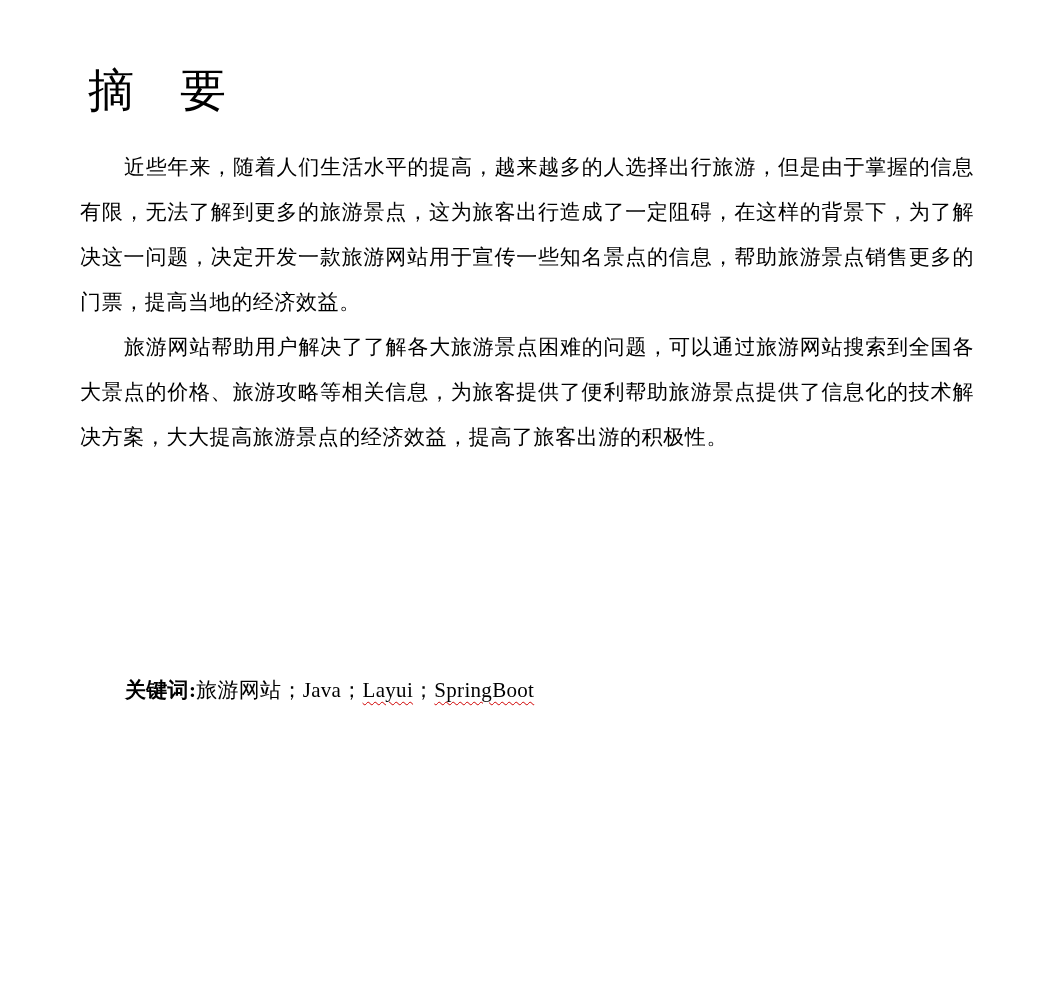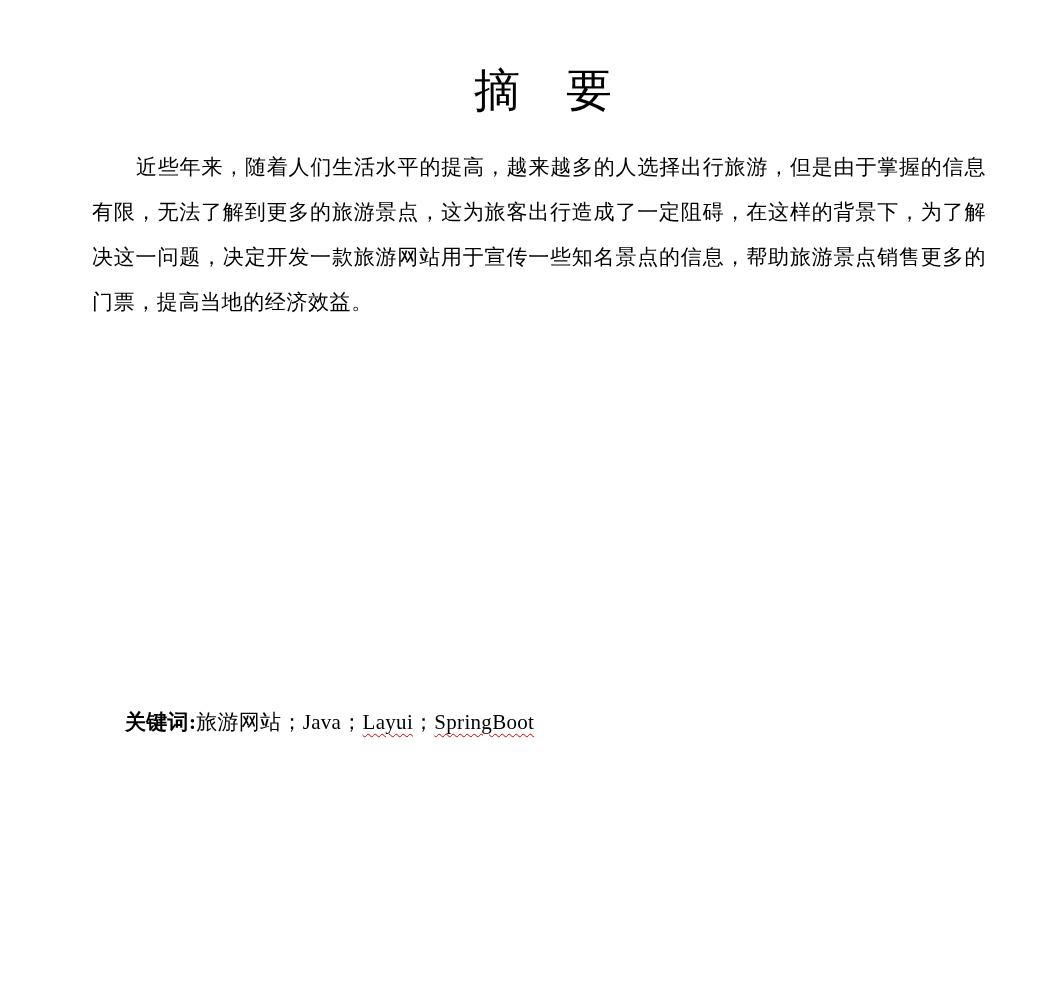--- a/index.html
+++ b/index.html
@@ -16,57 +16,57 @@
       color: #000000;
     }
     .page {
       position: absolute;
       left: 80px;
       top: 0;
       width: 894px;
     }
     .title {
       position: absolute;
-      left: 16px;
+      left: 8px;
       top: 62px;
       width: 894px;
-      text-align: center;
+      text-align: left;
       font-size: 46px;
       line-height: 56px;
       letter-spacing: 0;
       font-family: "DejaVu Serif", "Liberation Serif", serif;
     }
     .title .gap {
       display: inline-block;
       width: 46px;
     }
     .body {
       position: absolute;
-      left: 12px;
+      left: 0;
       top: 145px;
       width: 894px;
     }
     .para {
       margin: 0;
       font-size: 21px;
       line-height: 45px;
       text-indent: 44px;
       text-align: justify;
       text-justify: inter-character;
       letter-spacing: 0.6px;
     }
     .sq {
       text-decoration: underline wavy #d00000;
       text-decoration-thickness: 1px;
       text-underline-offset: 4px;
     }
     .keywords {
       position: absolute;
       left: 45px;
-      top: 700px;
+      top: 668px;
       font-size: 21px;
       line-height: 45px;
       white-space: nowrap;
       letter-spacing: 0.3px;
     }
     .kw-label {
       font-weight: bold;
     }
   </style>
 </head>
@@ -74,18 +74,21 @@
 
 <div class="page">
   <div class="title">
     <span>摘</span><span class="gap"></span><span>要</span>
   </div>
 
   <div class="body">
     <p class="para">
       <span>近些年来，随着人们生活水平的提高，越来越多的人选择出行旅游，但是由于掌握的信息有限，无法了解到更多的旅游景点，这为旅客出行造成了一定阻碍，在这样的背景下，为了解决这一问题，决定开发一款旅游网站用于宣传一些知名景点的信息，帮助旅游景点销售更多的门票，提高当地的经济效益。</span>
     </p>
+    <p class="para">
+      <span>旅游网站帮助用户解决了了解各大旅游景点困难的问题，可以通过旅游网站搜索到全国各大景点的价格、旅游攻略等相关信息，为旅客提供了便利帮助旅游景点提供了信息化的技术解决方案，大大提高旅游景点的经济效益，提高了旅客出游的积极性。</span>
+    </p>
   </div>
 
   <div class="keywords">
     <span class="kw-label">关键词:</span><span>旅游网站</span><span>；</span><span>Java</span><span>；</span><span class="sq">Layui</span><span>；</span><span class="sq">SpringBoot</span>
   </div>
 </div>
 
 </body></html>

